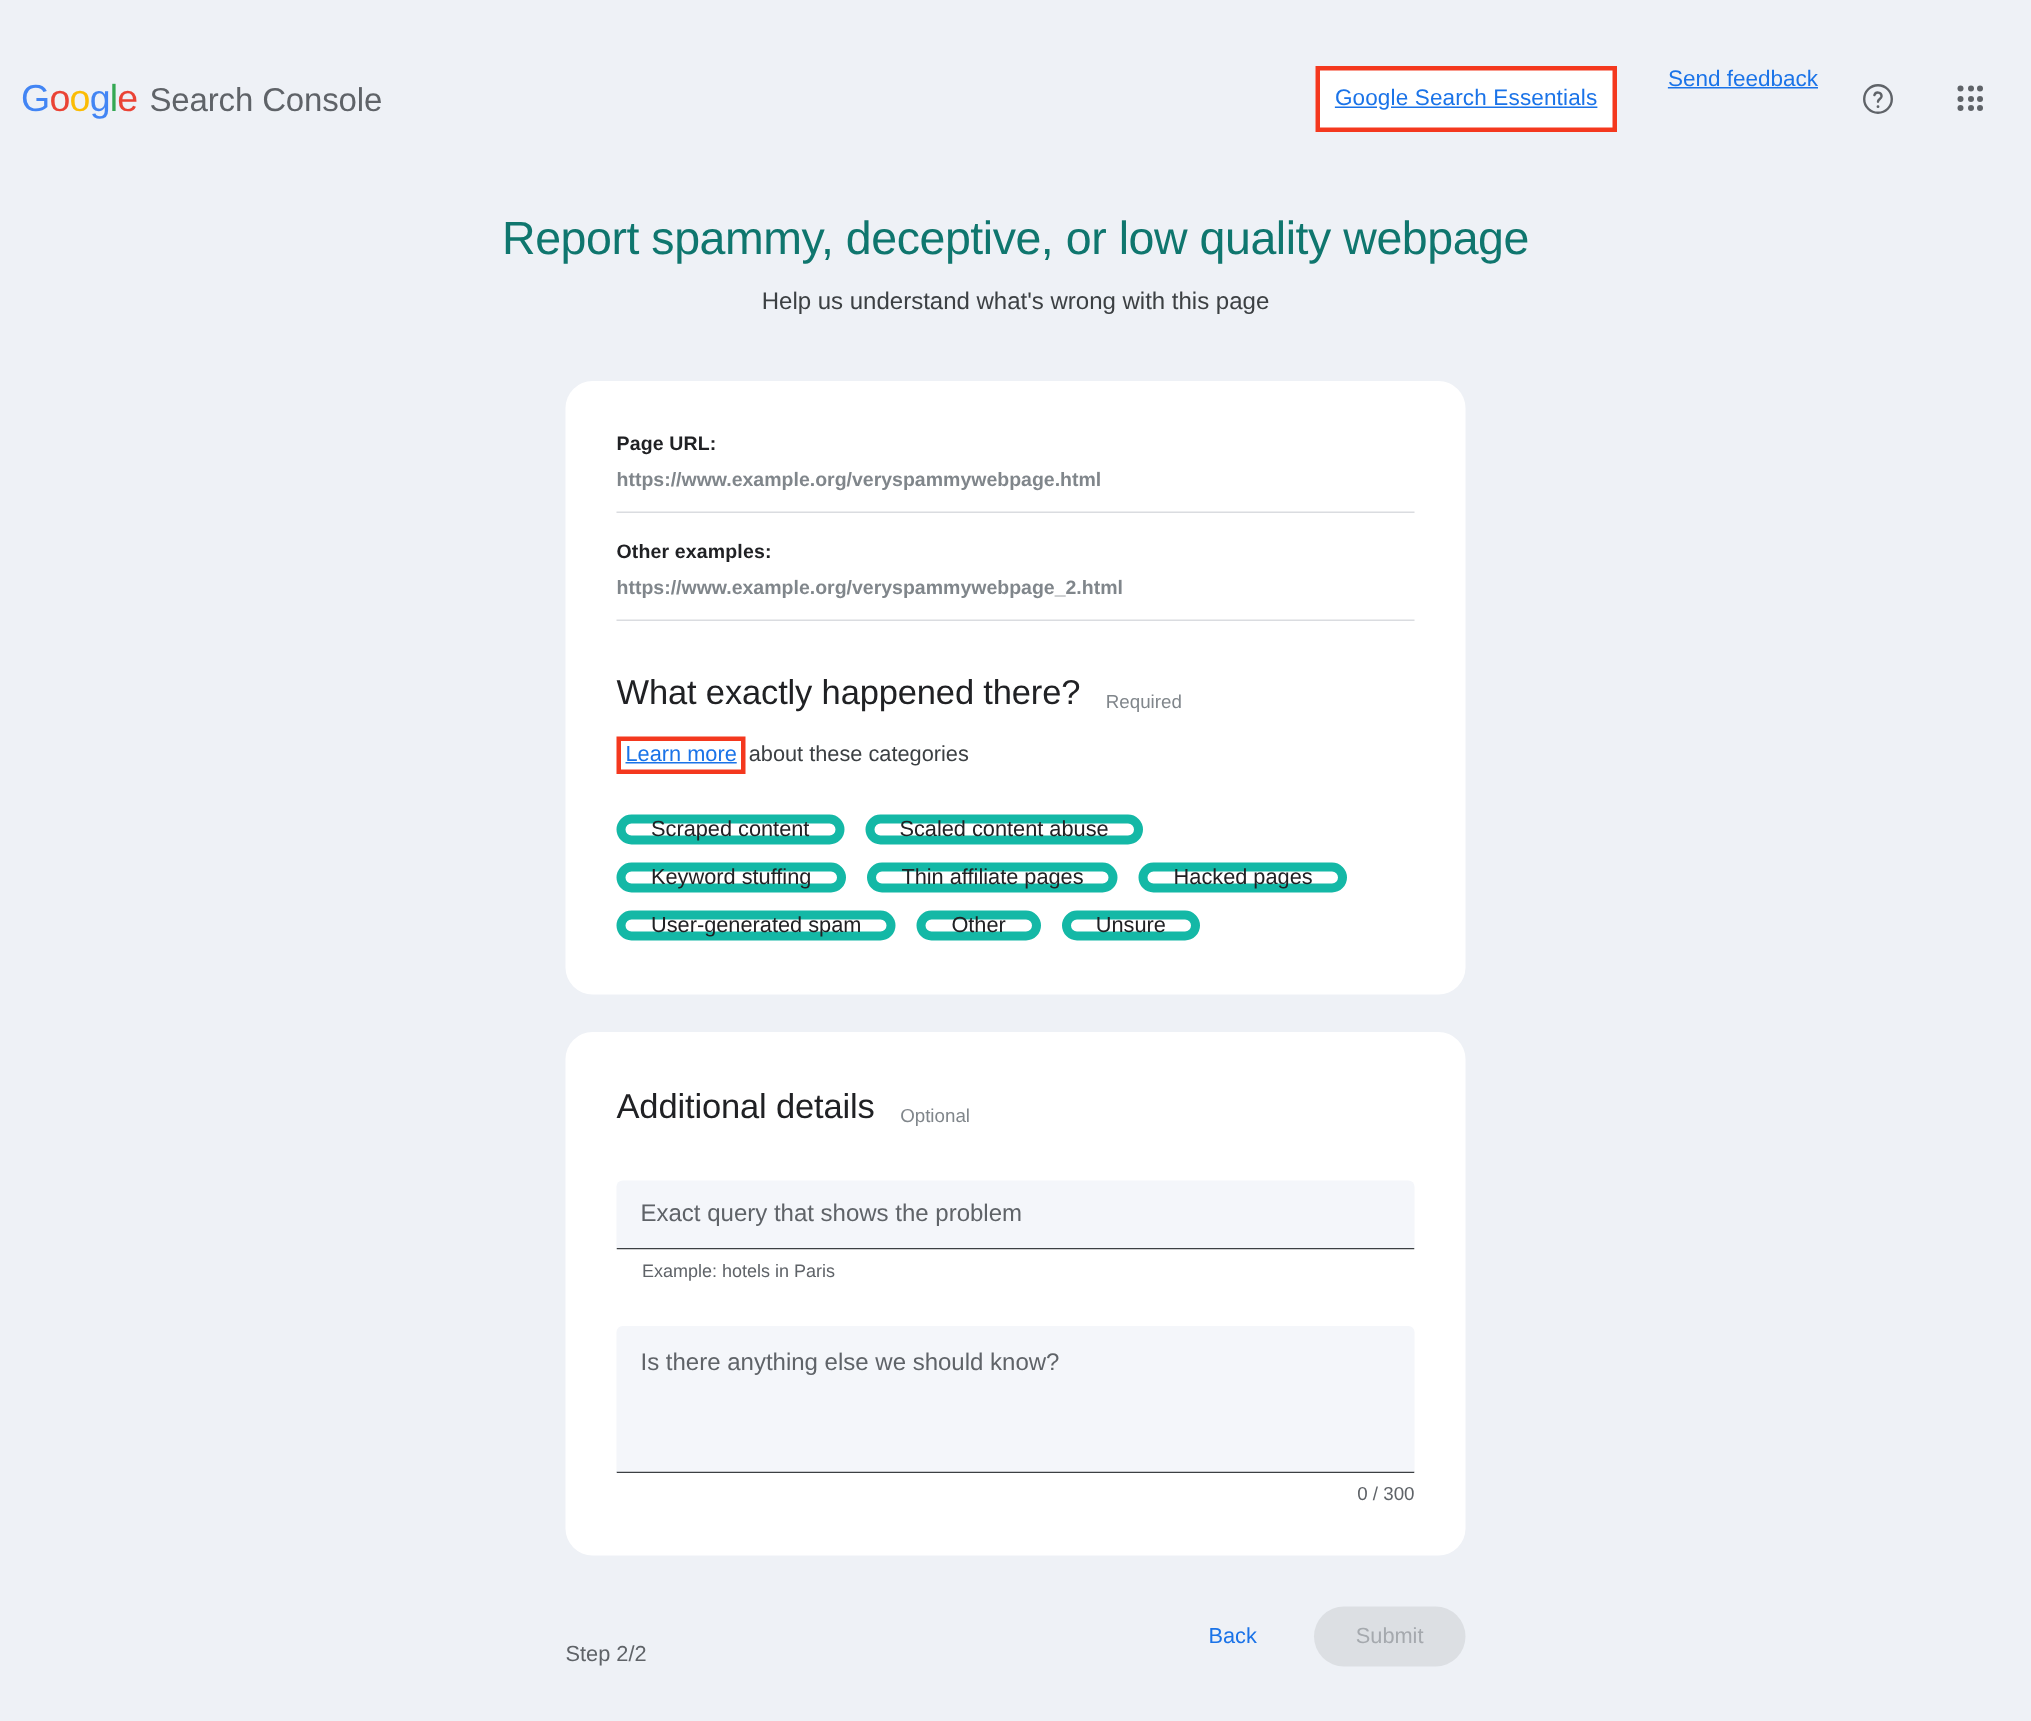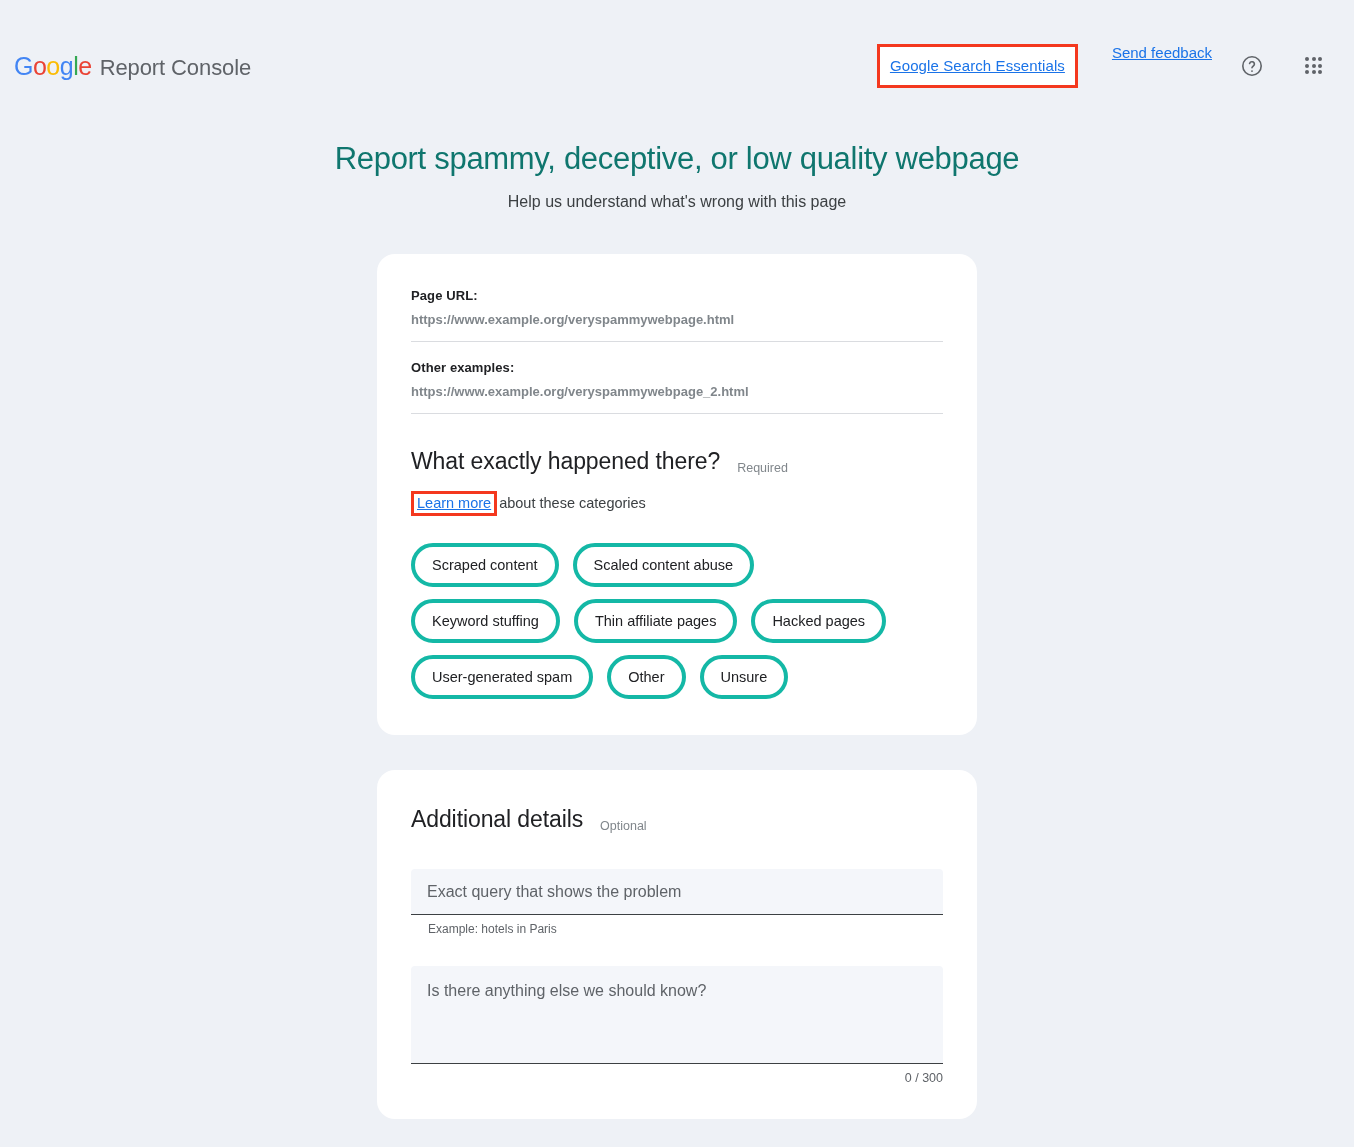--- a/index.html
+++ b/index.html
@@ -105,21 +105,21 @@
   }
 
   
   .card {
     width: 600px;
     margin: 0 auto;
     background: #ffffff;
     border-radius: 18px;
   }
   #card-categories { margin-top: 43px; padding: 34px 34px 36px 34px; }
-  #card-details { margin-top: 35px; padding: 36px 34px 34px 34px; }
+  #card-details { margin-top: 25px; padding: 36px 34px 34px 34px; }
 
   
   .url-field { border-bottom: 1px solid #dadce0; padding-bottom: 14px; }
   .url-field + .url-field { margin-top: 18px; }
   .url-label {
     font-size: 13px;
     font-weight: 700;
     color: #202124;
     letter-spacing: 0.1px;
   }
@@ -159,24 +159,24 @@
     padding: 2px 3px 3px 3px;
     display: inline-flex;
     line-height: 1;
   }
   .learn-link { color: #1a73e8; font-size: 14.5px; }
   .learn-rest { margin-left: 2px; }
 
   
   .chips { margin-top: 27px; display: flex; flex-wrap: wrap; gap: 12px 14px; max-width: 500px; }
   .chip {
-    border: 4px solid #14b8a6;
+    border: 6px solid #14b8a6;
     border-radius: 999px;
     padding: 0 17px;
-    height: 44px;
+    height: 20px;
     display: inline-flex;
     align-items: center;
     font-size: 14.5px;
     color: #202124;
     background: transparent;
     white-space: nowrap;
     cursor: pointer;
   }
 
   
@@ -237,21 +237,21 @@
     font-family: inherit;
     cursor: default;
   }
 </style>
 </head>
 <body>
 
 <div class="header">
   <div class="brand">
     <span class="glogo"><span class="g-b">G</span><span class="g-r">o</span><span class="g-y">o</span><span class="g-b">g</span><span class="g-g">l</span><span class="g-r">e</span></span>
-    <span class="brand-title">Report Console</span>
+    <span class="brand-title">Search Console</span>
   </div>
 
   <div class="header-right">
     <span class="hl-box">
       <a class="header-link" href="#">Google Search Essentials</a>
     </span>
     <a class="send-feedback" href="#">Send feedback</a>
     <span class="icon-btn">
       <svg class="help-icon" width="24" height="24" viewBox="0 0 24 24" fill="none" stroke="#5f6368" stroke-width="1.6">
         <circle cx="12" cy="12" r="9.2"></circle>
@@ -329,13 +329,17 @@
   </div>
 
   <div class="tfield" style="margin-top:30px">
     <div class="tfield-box multi">Is there anything else we should know?</div>
     <div class="tfield-count">0 / 300</div>
   </div>
 </div>
 
 <div class="footer">
   <span class="step-text">Step 2/2</span>
+  <div class="footer-actions">
+    <button class="btn-back">Back</button>
+    <button class="btn-submit">Submit</button>
+  </div>
 </div>
 
 </body></html>

